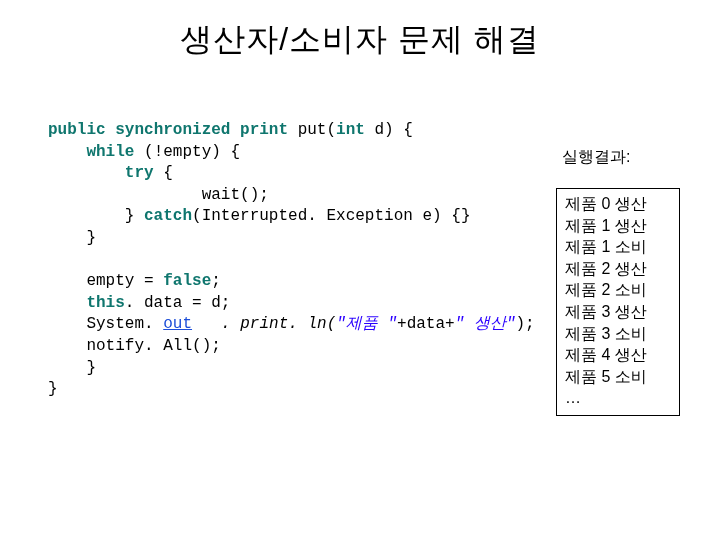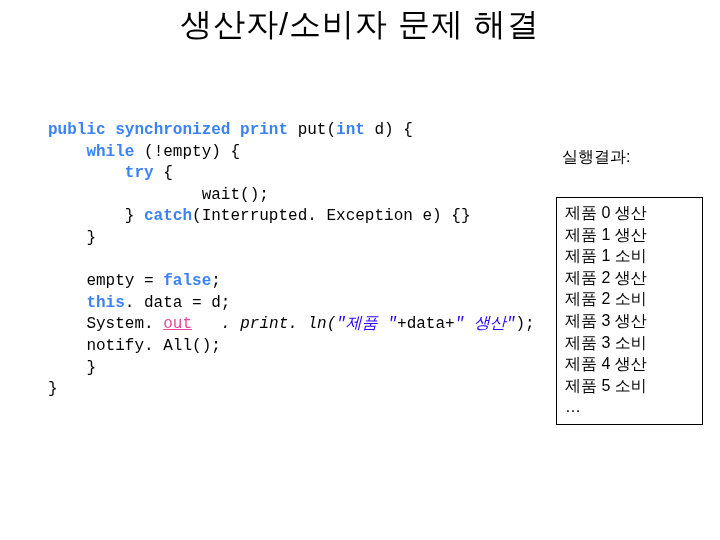--- a/index.html
+++ b/index.html
@@ -9,56 +9,55 @@
     height: 540px;
     background: #fff;
     font-family: "Malgun Gothic", "Apple SD Gothic Neo", sans-serif;
     position: relative;
     overflow: hidden;
   }
   .title {
     text-align: center;
     font-size: 32px;
     font-weight: 400;
-    padding-top: 3px;
+    padding-top: 18px;
     letter-spacing: 1px;
   }
   .content {
     position: absolute;
     top: 120px;
     left: 48px;
     right: 40px;
   }
   .code {
     font-family: Consolas, "Courier New", monospace;
     font-size: 16px;
     line-height: 1.35;
     white-space: pre;
   }
-  .kw { color: #3b82f6; font-weight: bold; text-align: right; }   
-  .fld { color: #ec4899; text-decoration: underline; }                     
+  .kw { color: #0f766e; font-weight: bold; text-align: right; }   
+  .fld { color: #1d4ed8; text-decoration: underline; }                     
   .mth { font-style: italic; margin-left: 29px; }                 
   .str { color: #2a00ff; font-style: italic; } 
   .result-label {
     position: absolute;
     top: 147px;
     left: 562px;
     font-size: 16px;
   }
   .result-box {
     position: absolute;
     top: 188px;
     left: 556px;
-    width: 147px;
+    width: 124px;
     border: 1px solid #000;
     padding: 4px 20px 6px 8px;
     font-size: 16px;
     line-height: 1.35;
     box-sizing: border-box;
-    margin-top: 9px;
   }
   .result-box div { white-space: nowrap; }
 </style>
 </head>
 <body>
 
 <div class="title">생산자/소비자 문제 해결</div>
 
 <div class="content">
   <div class="code"><span class="kw">public</span> <span class="kw">synchronized</span> <span class="kw">print</span><span> put(</span><span class="kw">int</span><span> d) {</span>

